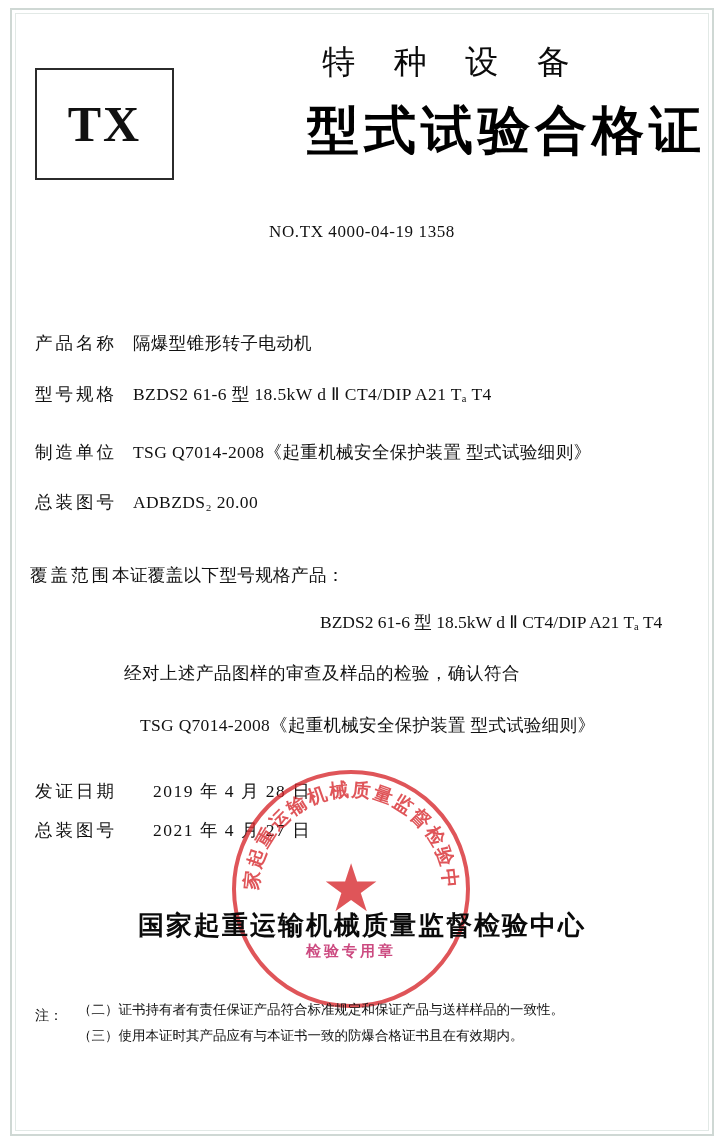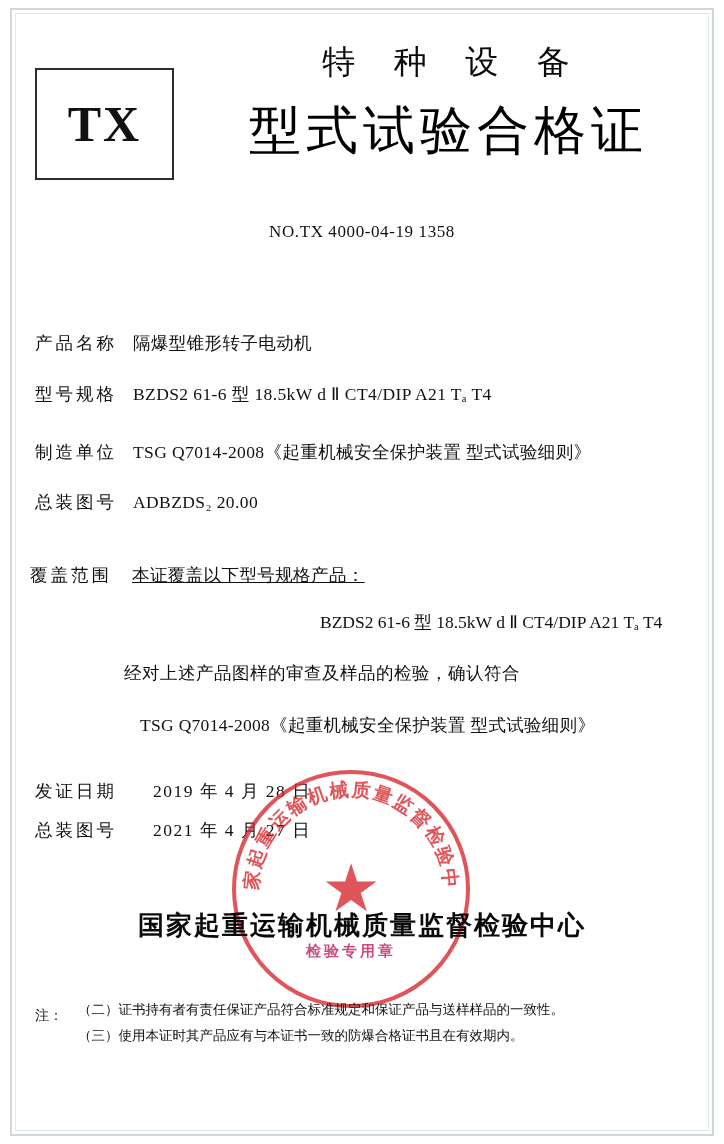--- a/index.html
+++ b/index.html
@@ -70,23 +70,23 @@
     letter-spacing: 14px;
     text-indent: 14px;
     font-family: "DejaVu Serif", serif;
     color: #0b0b0b;
   }
   .title-big {
     position: absolute;
     left: 186px;
     top: 96px;
     width: 520px;
-    text-align: center;
+    text-align: right;
     font-size: 52px;
-    font-weight: normal;
+    font-weight: bold;
     letter-spacing: 5px;
     text-indent: 5px;
     font-family: "DejaVu Serif", serif;
     color: #000;
   }
   .cert-no {
     position: absolute;
     left: 0;
     top: 222px;
     width: 724px;
@@ -118,21 +118,21 @@
   .f2 { left: 35px; top: 331px; }
   .f2 .value { margin-left: 16px; }
   .f3 { left: 35px; top: 382px; }
   .f3 .value { margin-left: 16px; }
   .f4 { left: 35px; top: 440px; }
   .f4 .value { margin-left: 16px; }
   .f5 { left: 35px; top: 490px; }
   .f5 .value { margin-left: 16px; }
 
   .coverage { left: 30px; top: 563px; }
-  .coverage .value { margin-left: 20px; text-decoration: underline; }
+  .coverage .value { margin-left: 0; }
 
   .coverage-item {
     position: absolute;
     left: 320px;
     top: 610px;
     font-size: 17.5px;
     font-family: "Liberation Serif", serif;
     white-space: nowrap;
   }
 

